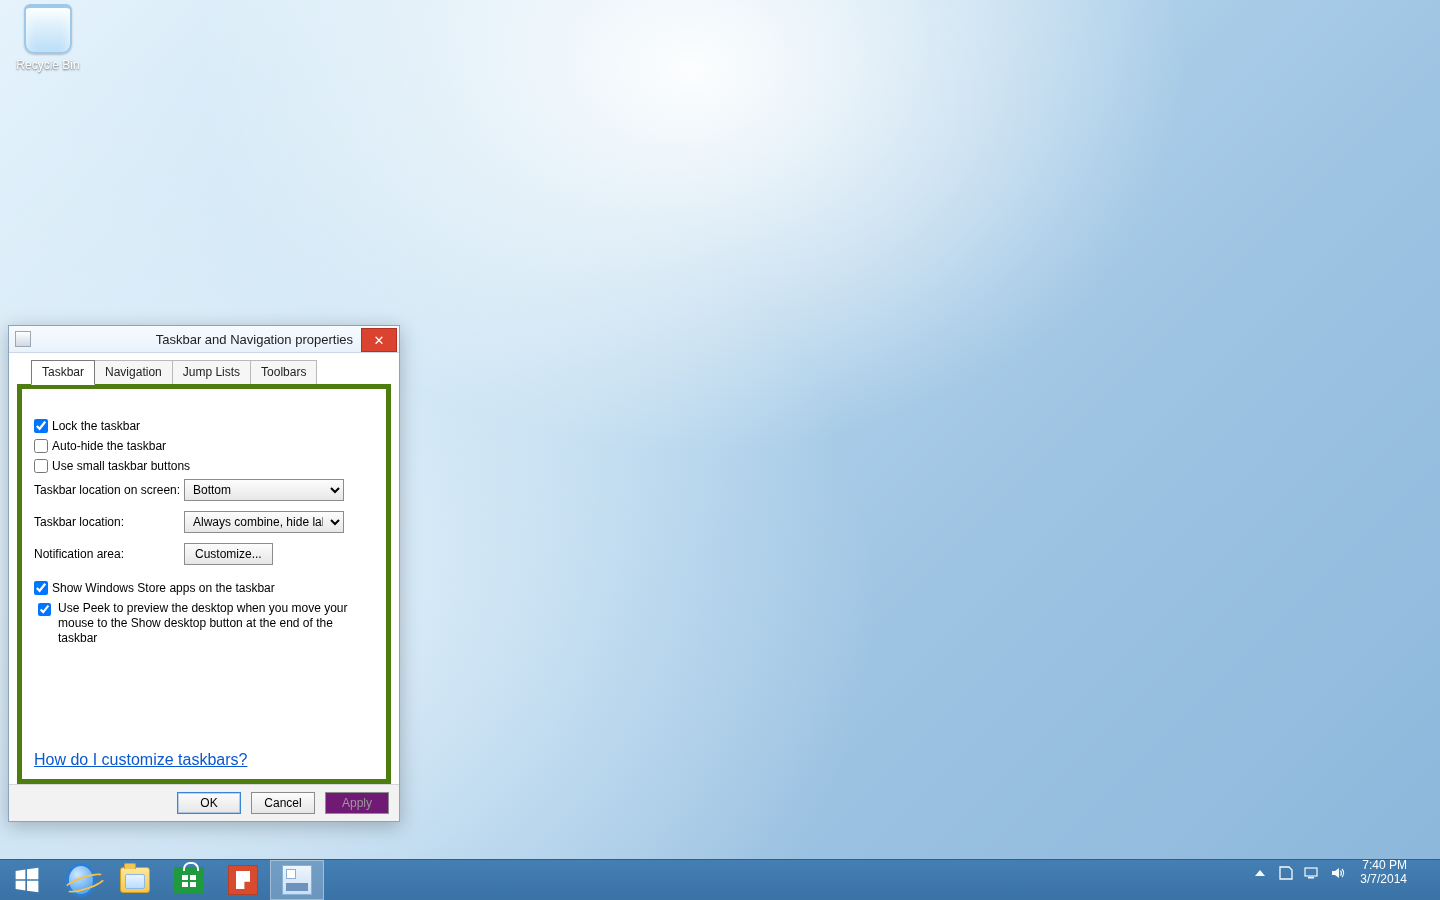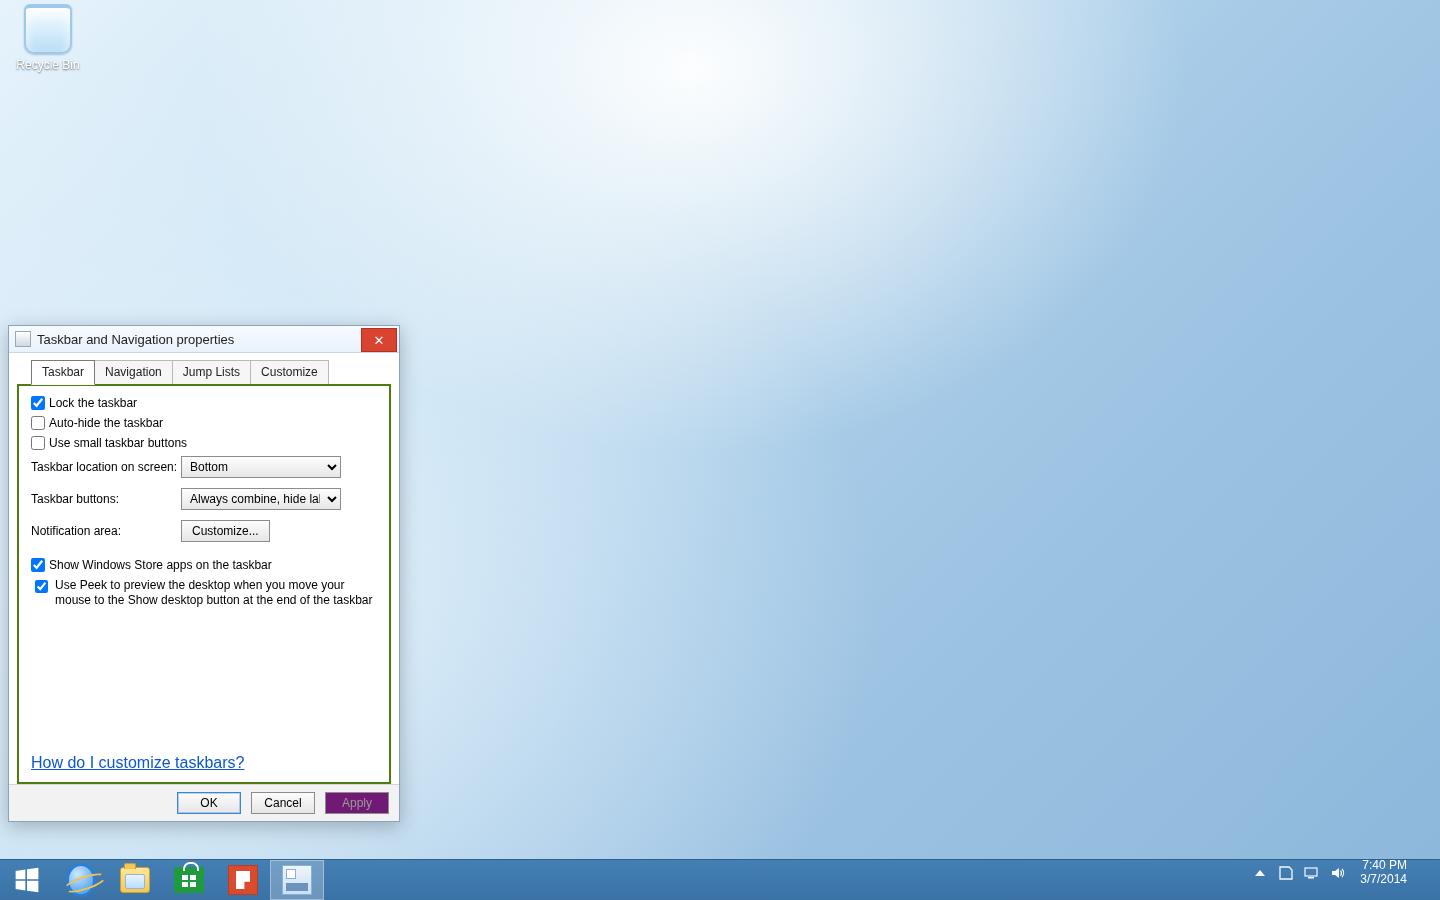--- a/index.html
+++ b/index.html
@@ -21,35 +21,35 @@
   }
   .desktop-icon .label { text-shadow:0 1px 2px rgba(0,0,0,.6); }
   
   .dialog {
     position:absolute; left:8px; top:325px; width:390px; height:495px;
     background:#fff; border:1px solid #8aa3bf; box-shadow:0 4px 18px rgba(0,0,0,.25);
     display:flex; flex-direction:column;
   }
   .titlebar { height:26px; background:linear-gradient(#f7fbff,#e9f2fb); border-bottom:1px solid #c8d6e6; display:flex; align-items:center; }
   .titlebar .sysicon { width:16px; height:16px; margin:0 6px; background:linear-gradient(#fff,#cfd8e2); border:1px solid #9aa7b5; box-sizing:border-box; }
-  .titlebar .title { flex:1; text-align:left; font-size:13px; color:#222; }
+  .titlebar .title { flex:1; text-align:right; font-size:13px; color:#222; }
   .titlebar .close {
     width:34px; height:22px; margin:2px 2px 0 8px; background:#d9432f; color:#fff; display:flex; align-items:center; justify-content:center;
     font-size:13px; line-height:1; border:1px solid #b23221;
   }
   
   .tabstrip { display:flex; padding:6px 8px 0 22px; gap:0; }
   .tab {
     padding:4px 10px 5px; font-size:12px; color:#222; background:#f6f6f6;
     border:1px solid #b9b9b9; border-bottom:none; position:relative; top:1px; cursor:pointer;
   }
   .tab + .tab { border-left:none; }
   .tab.active { background:#fff; border:1px solid #7a7a7a; border-bottom:1px solid #fff; top:1px; z-index:2; }
   .tab-panel {
-    margin:0 8px 0 8px; border:2px solid #4d7c0f; background:#fff; flex:1 1 auto; padding:8px 12px 8px 12px; position:relative;
+    margin:0 8px 0 8px; border:5px solid #4d7c0f; background:#fff; flex:1 1 auto; padding:28px 12px 8px 12px; position:relative;
   }
   .optrow { display:flex; align-items:center; margin:2px 0 6px 0; font-size:12px; color:#000; }
   .optrow input[type=checkbox] { width:14px; height:14px; margin:0 4px 0 0; }
   .grid2 { display:grid; grid-template-columns:150px 1fr; row-gap:10px; align-items:center; margin-top:2px; }
   .grid2 label { font-size:12px; }
   select.win { height:22px; width:160px; font-size:12px; background:linear-gradient(#fdfdfd,#e7e7e7); border:1px solid #8c8c8c; padding:0 4px; }
   button.win { height:22px; font-size:12px; background:linear-gradient(#fcfcfc,#e6e6e6); border:1px solid #8c8c8c; padding:0 10px; cursor:pointer; }
   .link { color:#0b57d0; text-decoration:underline; font-size:16px; cursor:pointer; position:absolute; left:12px; bottom:10px; }
   .peekrow { display:flex; align-items:flex-start; margin-top:6px; }
   .peekrow input { margin-top:2px; }
@@ -103,21 +103,21 @@
       <div class="title">Taskbar and Navigation properties</div>
       <div class="close">
           <span>✕</span>
         </div>
     </div>
 
     <div class="tabstrip">
       <div class="tab active">Taskbar</div>
       <div class="tab">Navigation</div>
       <div class="tab">Jump Lists</div>
-      <div class="tab">Customize</div>
+      <div class="tab">Toolbars</div>
     </div>
 
     <div class="tab-panel">
       <div class="optrow">
         <input type="checkbox" checked="" style="">
         <span>Lock the taskbar</span>
       </div>
       <div class="optrow">
         <input type="checkbox" style="">
         <span>Auto-hide the taskbar</span>
@@ -126,21 +126,21 @@
         <input type="checkbox" style="">
         <span>Use small taskbar buttons</span>
       </div>
 
       <div class="grid2">
         <label>Taskbar location on screen:</label>
         <select class="win">
           <option>Bottom</option>
         </select>
 
-        <label>Taskbar buttons:</label>
+        <label>Taskbar location:</label>
         <select class="win">
           <option>Always combine, hide labels</option>
         </select>
 
         <label>Notification area:</label>
         <div><button class="win">Customize...</button></div>
       </div>
 
       <div style="height:14px"></div>
 

